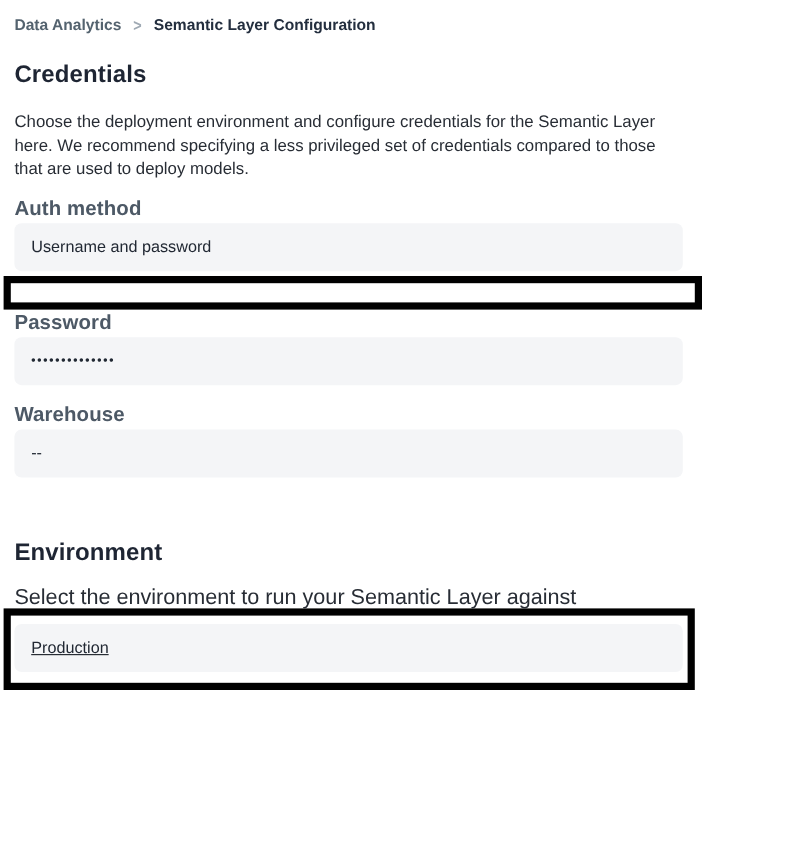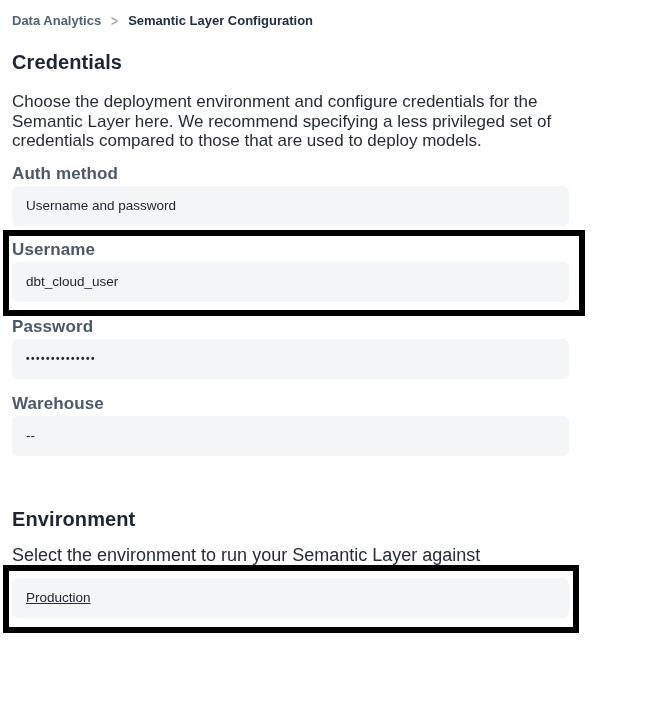--- a/index.html
+++ b/index.html
@@ -41,21 +41,21 @@
   h1, h2 {
     font-size: 20px;
     line-height: 21px;
     font-weight: 700;
     color: var(--text-heading, #1e2533);
     letter-spacing: 0.1px;
   }
   h1 { margin-bottom: 19px; }
   h2 { margin-top: 53px; margin-bottom: 18px; }
   .desc {
-    font-size: 17px;
+    font-size: 14px;
     line-height: 19.5px;
     color: var(--text-body, #282d35);
     max-width: 618px;
     margin-bottom: 17px;
   }
   .desc2 {
     font-size: 18px;
     line-height: 15px;
     color: var(--text-body, #282d35);
     margin-bottom: 2px;
@@ -123,26 +123,20 @@
   <p class="desc">Choose the deployment environment and configure credentials for the Semantic Layer here. We recommend specifying a less privileged set of credentials compared to those that are used to deploy models.</p>
 
   <div class="group tight">
     <div class="field-label">Auth method</div>
     <div class="field">
       <span>Username and password</span>
     </div>
   </div>
 
   <div class="highlight-box">
-    <div class="group">
-      <div class="field-label">Username</div>
-      <div class="field">
-        <span>dbt_cloud_user</span>
-      </div>
-    </div>
   </div>
 
   <div class="group">
     <div class="field-label">Password</div>
     <div class="field">
       <span class="masked">••••••••••••••</span>
     </div>
   </div>
 
   <div class="group flush">

